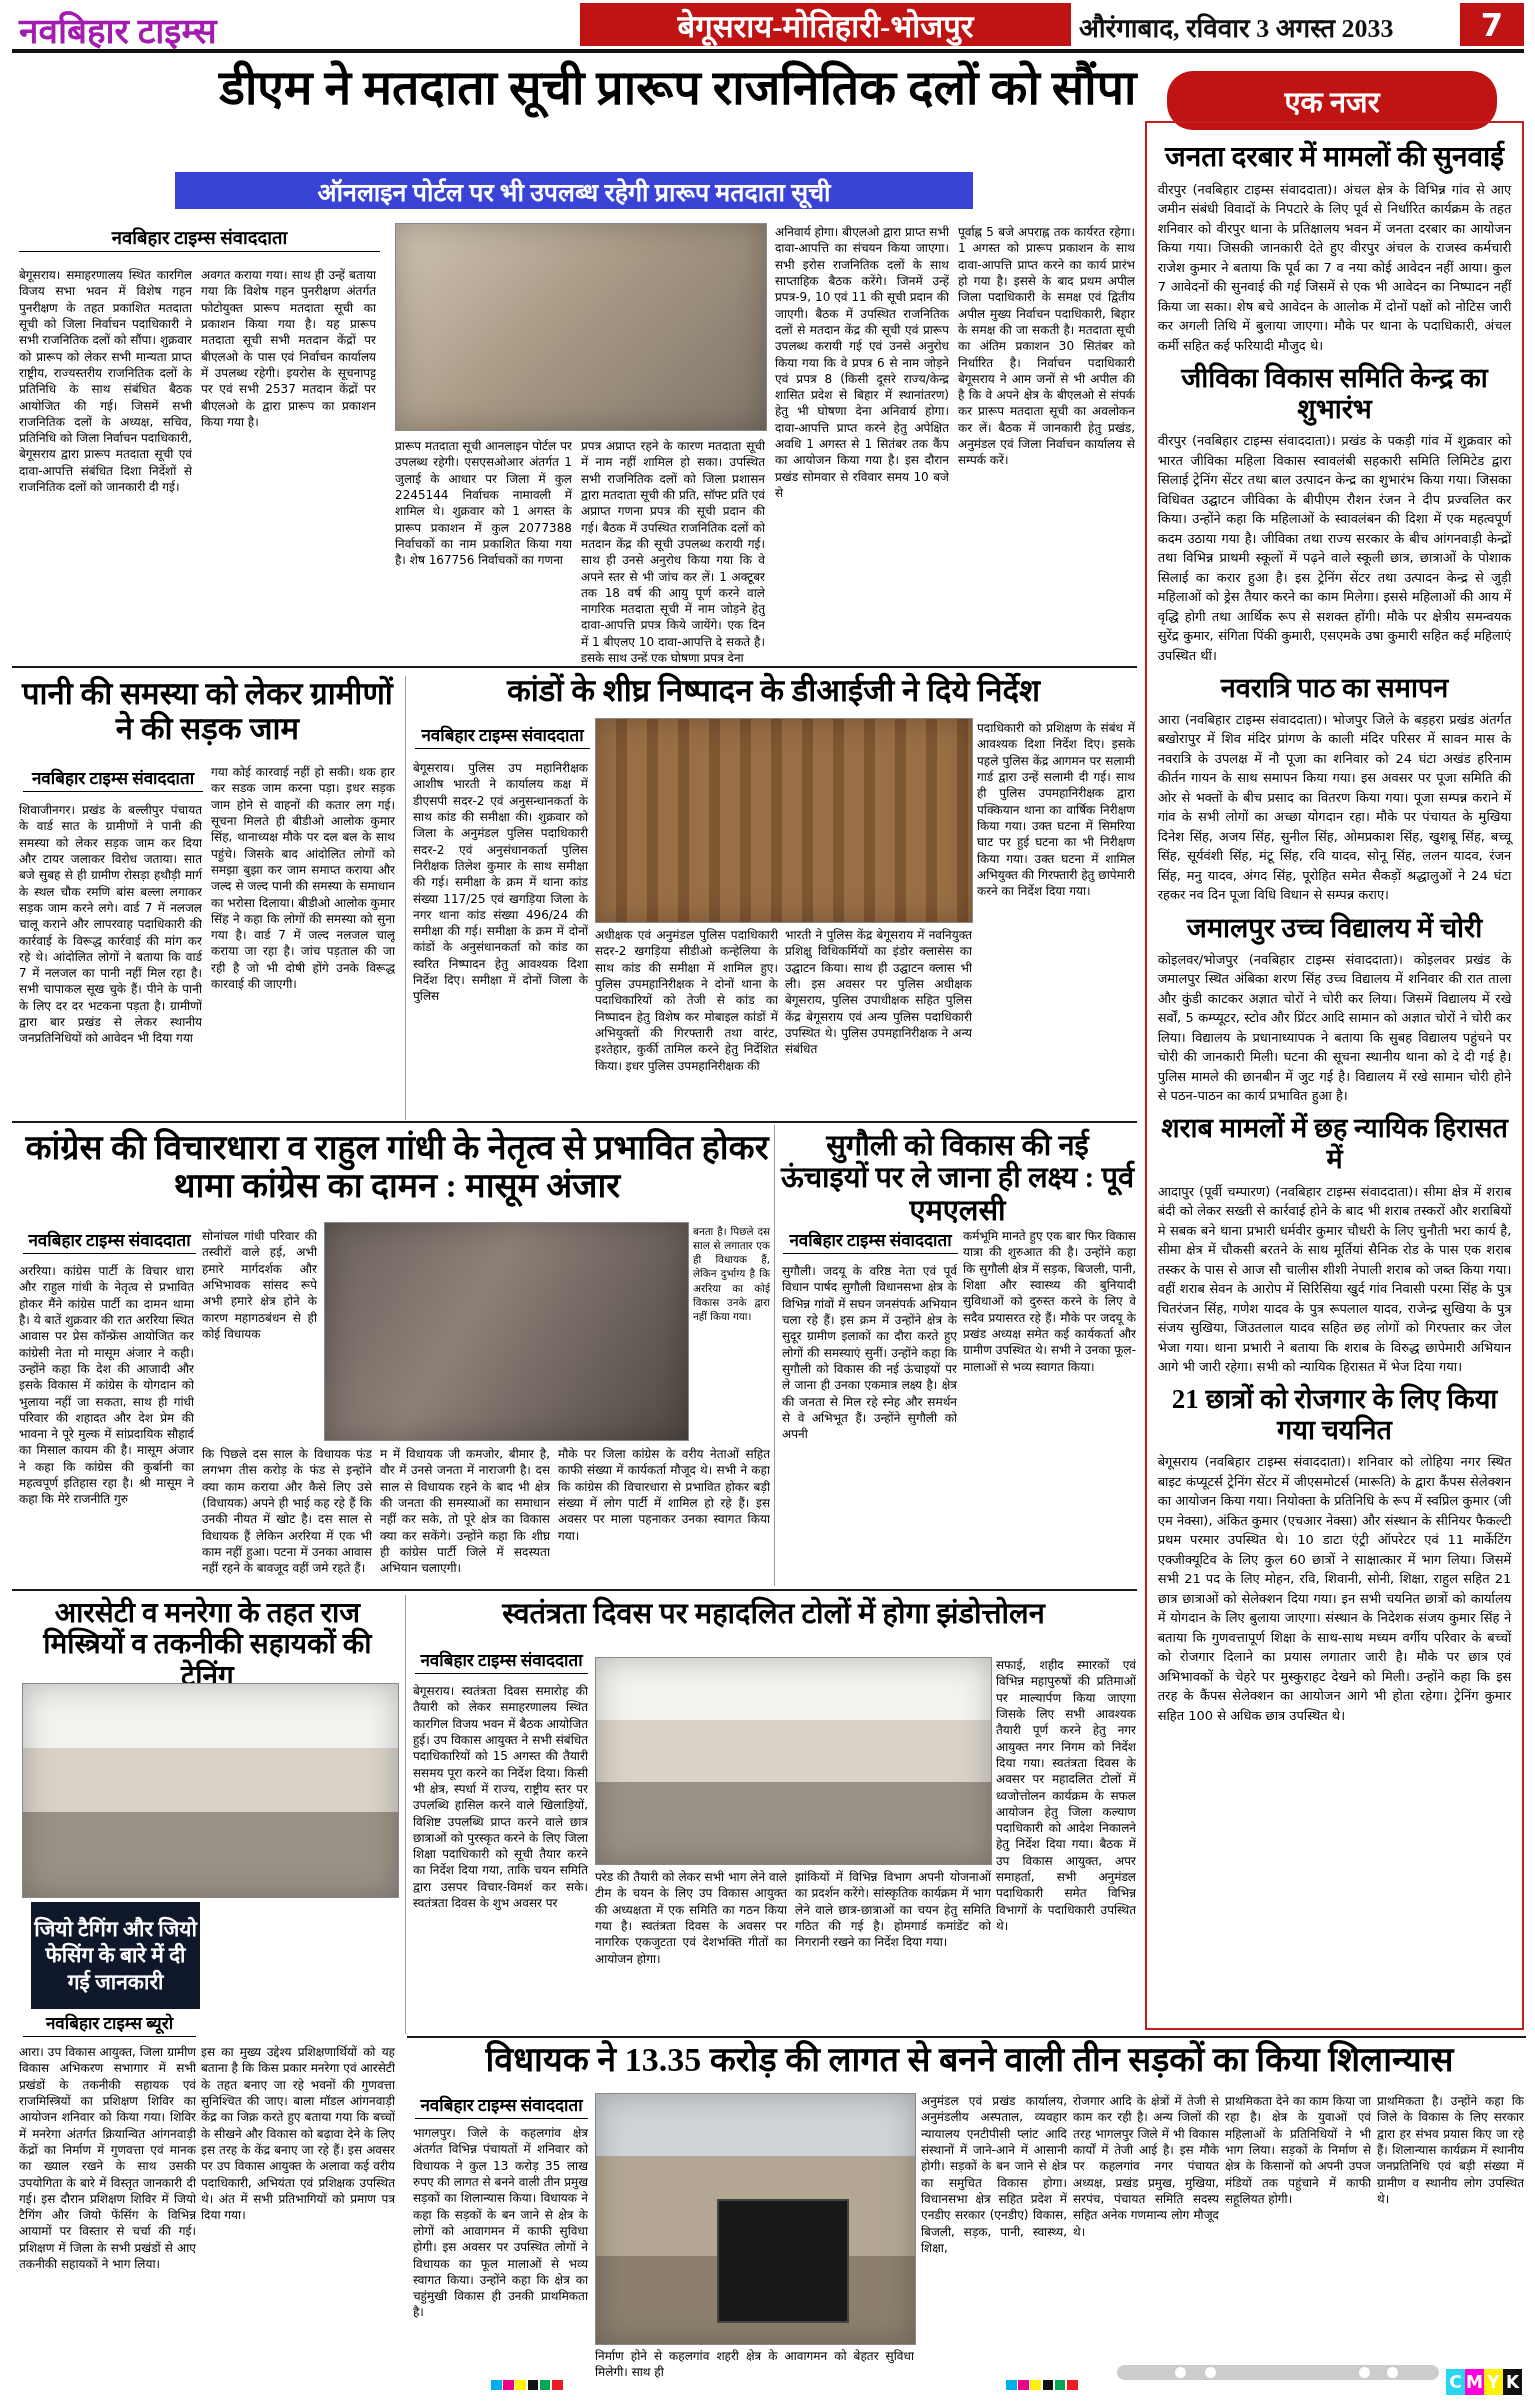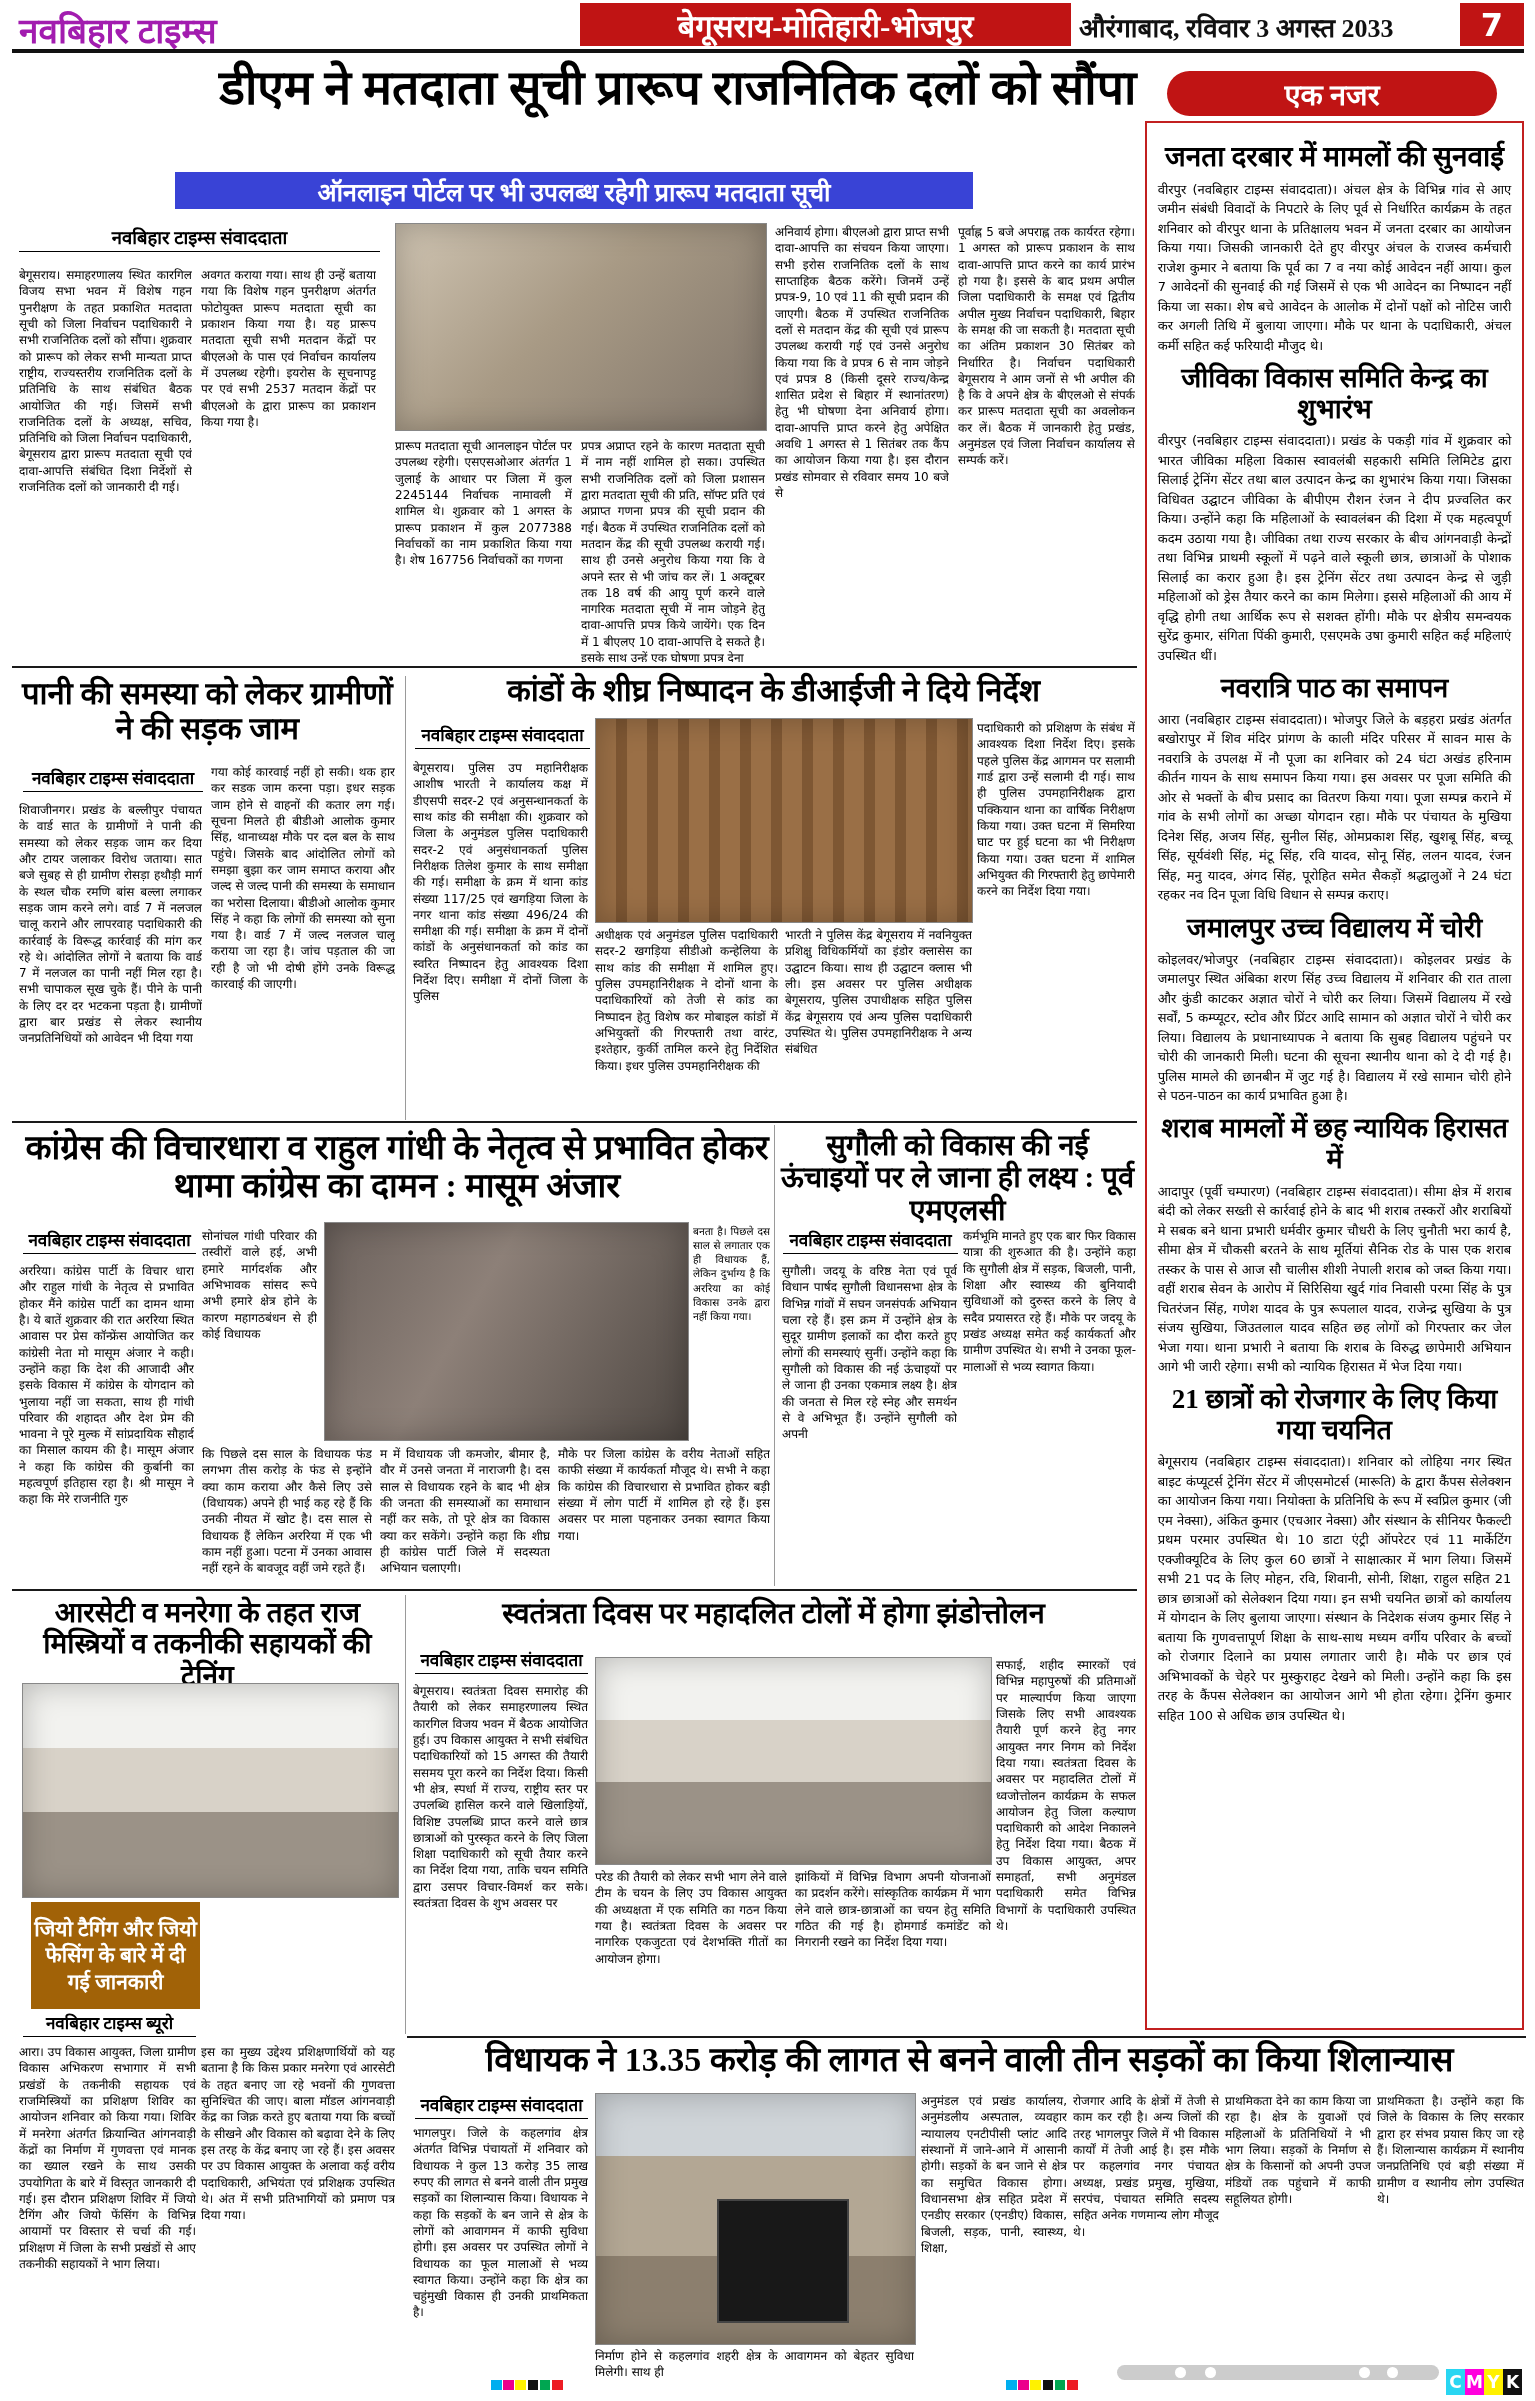--- a/index.html
+++ b/index.html
@@ -10,21 +10,21 @@
   .byline{font-family:"Liberation Serif",serif;font-weight:700;text-align:center;
           border-bottom:1.5px solid #000;padding-bottom:2.3px;font-size:18.4px;}
   .col{font-size:12px;line-height:1.36;text-align:justify;overflow:hidden;word-break:break-word;}
   .photo{background:linear-gradient(135deg,#cfc4b2 0%,#a89a85 45%,#80756a 100%);
          border:0.8px solid #888;box-shadow:inset 0 0 31px rgba(0,0,0,.25);}
   .ph-wood{background:repeating-linear-gradient(90deg,#9a6f46 0 20px,#7e5733 20px 31px),
            linear-gradient(#8a6a4a,#6f5136);}
   .ph-room{background:linear-gradient(#f2f2ef 0 30%,#d8d2c8 30% 60%,#9b9287 60% 100%);}
   .ph-dim{background:linear-gradient(120deg,#6b615c,#8d8078 40%,#4f4843);}
   .ph-out{background:linear-gradient(#cfd4d8 0 25%,#b3a794 25% 65%,#8c7f6e 65% 100%);}
-  .redbox{background:#a16207;color:#fff;font-family:"Liberation Serif",serif;font-weight:700;
+  .redbox{background:#0f172a;color:#fff;font-family:"Liberation Serif",serif;font-weight:700;
           text-align:center;display:flex;align-items:center;justify-content:center;}
   .rule-h{background:#1a1a1a;height:1.5px;}
   .rule-v{background:#9a9a9a;width:0.8px;}
   .sidebar-box{border:2.3px solid #c22020;box-sizing:border-box;padding:10.7px 10.7px;overflow:hidden;}
   .sb-hl{font-family:"Liberation Serif",serif;font-weight:700;text-align:center;line-height:1.15;margin:7.7px 0 6.1px 0;}
   .sb-body{font-size:13px;line-height:1.5;text-align:justify;}
   .pill{background:#c01414;color:#fff;border-radius:26px;display:flex;align-items:center;justify-content:center;
         font-family:"Liberation Serif",serif;font-weight:700;}
   .cmyk span{display:inline-block;width:19px;height:26px;color:#fff;font-weight:700;font-size:17px;
              text-align:center;line-height:26px;vertical-align:top;}
@@ -117,21 +117,21 @@
   <div class="abs col" style="left:413px;top:2125px;width:175px;height:253px;">भागलपुर। जिले के कहलगांव क्षेत्र अंतर्गत विभिन्न पंचायतों में शनिवार को विधायक ने कुल 13 करोड़ 35 लाख रुपए की लागत से बनने वाली तीन प्रमुख सड़कों का शिलान्यास किया। विधायक ने कहा कि सड़कों के बन जाने से क्षेत्र के लोगों को आवागमन में काफी सुविधा होगी। इस अवसर पर उपस्थित लोगों ने विधायक का फूल मालाओं से भव्य स्वागत किया। उन्होंने कहा कि क्षेत्र का चहुंमुखी विकास ही उनकी प्राथमिकता है।</div>
   <div class="abs photo ph-out" style="left:595px;top:2093px;width:319px;height:250px;">
     <div style="position:absolute;left:38%;top:42%;width:40%;height:48%;background:#181818;border:2.3px solid #444;"></div>
   </div>
   <div class="abs col" style="left:595px;top:2348px;width:319px;height:31px;">निर्माण होने से कहलगांव शहरी क्षेत्र के आवागमन को बेहतर सुविधा मिलेगी। साथ ही</div>
   <div class="abs col" style="left:921px;top:2093px;width:146px;height:284px;">अनुमंडल एवं प्रखंड कार्यालय, अनुमंडलीय अस्पताल, व्यवहार न्यायालय एनटीपीसी प्लांट आदि संस्थानों में जाने-आने में आसानी होगी। सड़कों के बन जाने से क्षेत्र का समुचित विकास होगा। विधानसभा क्षेत्र सहित प्रदेश में एनडीए सरकार (एनडीए) विकास, बिजली, सड़क, पानी, स्वास्थ्य, शिक्षा,</div>
   <div class="abs col" style="left:1073px;top:2093px;width:146px;height:284px;">रोजगार आदि के क्षेत्रों में तेजी से काम कर रही है। अन्य जिलों की तरह भागलपुर जिले में भी विकास कार्यों में तेजी आई है। इस मौके पर कहलगांव नगर पंचायत अध्यक्ष, प्रखंड प्रमुख, मुखिया, सरपंच, पंचायत समिति सदस्य सहित अनेक गणमान्य लोग मौजूद थे।</div>
   <div class="abs col" style="left:1225px;top:2093px;width:146px;height:284px;">प्राथमिकता देने का काम किया जा रहा है। क्षेत्र के युवाओं एवं महिलाओं के प्रतिनिधियों ने भी भाग लिया। सड़कों के निर्माण से क्षेत्र के किसानों को अपनी उपज मंडियों तक पहुंचाने में काफी सहूलियत होगी।</div>
   <div class="abs col" style="left:1377px;top:2093px;width:147px;height:284px;">प्राथमिकता है। उन्होंने कहा कि जिले के विकास के लिए सरकार द्वारा हर संभव प्रयास किए जा रहे हैं। शिलान्यास कार्यक्रम में स्थानीय जनप्रतिनिधि एवं बड़ी संख्या में ग्रामीण व स्थानीय लोग उपस्थित थे।</div>
 
-  <div class="abs pill" style="left:1167px;top:71px;width:330px;height:45px;font-size:29px;">एक नजर</div>
+  <div class="abs pill" style="left:1167px;top:71px;width:330px;height:59px;font-size:29px;">एक नजर</div>
   <div class="abs sidebar-box" style="left:1145px;top:121px;width:379px;height:1909px;">
 
     <div>
       <div class="sb-hl" style="font-size:28px;">जनता दरबार में मामलों की सुनवाई</div>
       <div class="sb-body">वीरपुर (नवबिहार टाइम्स संवाददाता)। अंचल क्षेत्र के विभिन्न गांव से आए जमीन संबंधी विवादों के निपटारे के लिए पूर्व से निर्धारित कार्यक्रम के तहत शनिवार को वीरपुर थाना के प्रतिक्षालय भवन में जनता दरबार का आयोजन किया गया। जिसकी जानकारी देते हुए वीरपुर अंचल के राजस्व कर्मचारी राजेश कुमार ने बताया कि पूर्व का 7 व नया कोई आवेदन नहीं आया। कुल 7 आवेदनों की सुनवाई की गई जिसमें से एक भी आवेदन का निष्पादन नहीं किया जा सका। शेष बचे आवेदन के आलोक में दोनों पक्षों को नोटिस जारी कर अगली तिथि में बुलाया जाएगा। मौके पर थाना के पदाधिकारी, अंचल कर्मी सहित कई फरियादी मौजुद थे।</div>
     </div>
     <div>
       <div class="sb-hl" style="font-size:27px;">जीविका विकास समिति केन्द्र का शुभारंभ</div>
       <div class="sb-body">वीरपुर (नवबिहार टाइम्स संवाददाता)। प्रखंड के पकड़ी गांव में शुक्रवार को भारत जीविका महिला विकास स्वावलंबी सहकारी समिति लिमिटेड द्वारा सिलाई ट्रेनिंग सेंटर तथा बाल उत्पादन केन्द्र का शुभारंभ किया गया। जिसका विधिवत उद्घाटन जीविका के बीपीएम रौशन रंजन ने दीप प्रज्वलित कर किया। उन्होंने कहा कि महिलाओं के स्वावलंबन की दिशा में एक महत्वपूर्ण कदम उठाया गया है। जीविका तथा राज्य सरकार के बीच आंगनवाड़ी केन्द्रों तथा विभिन्न प्राथमी स्कूलों में पढ़ने वाले स्कूली छात्र, छात्राओं के पोशाक सिलाई का करार हुआ है। इस ट्रेनिंग सेंटर तथा उत्पादन केन्द्र से जुड़ी महिलाओं को ड्रेस तैयार करने का काम मिलेगा। इससे महिलाओं की आय में वृद्धि होगी तथा आर्थिक रूप से सशक्त होंगी। मौके पर क्षेत्रीय समन्वयक सुरेंद्र कुमार, संगिता पिंकी कुमारी, एसएमके उषा कुमारी सहित कई महिलाएं उपस्थित थीं।</div>
     </div>

